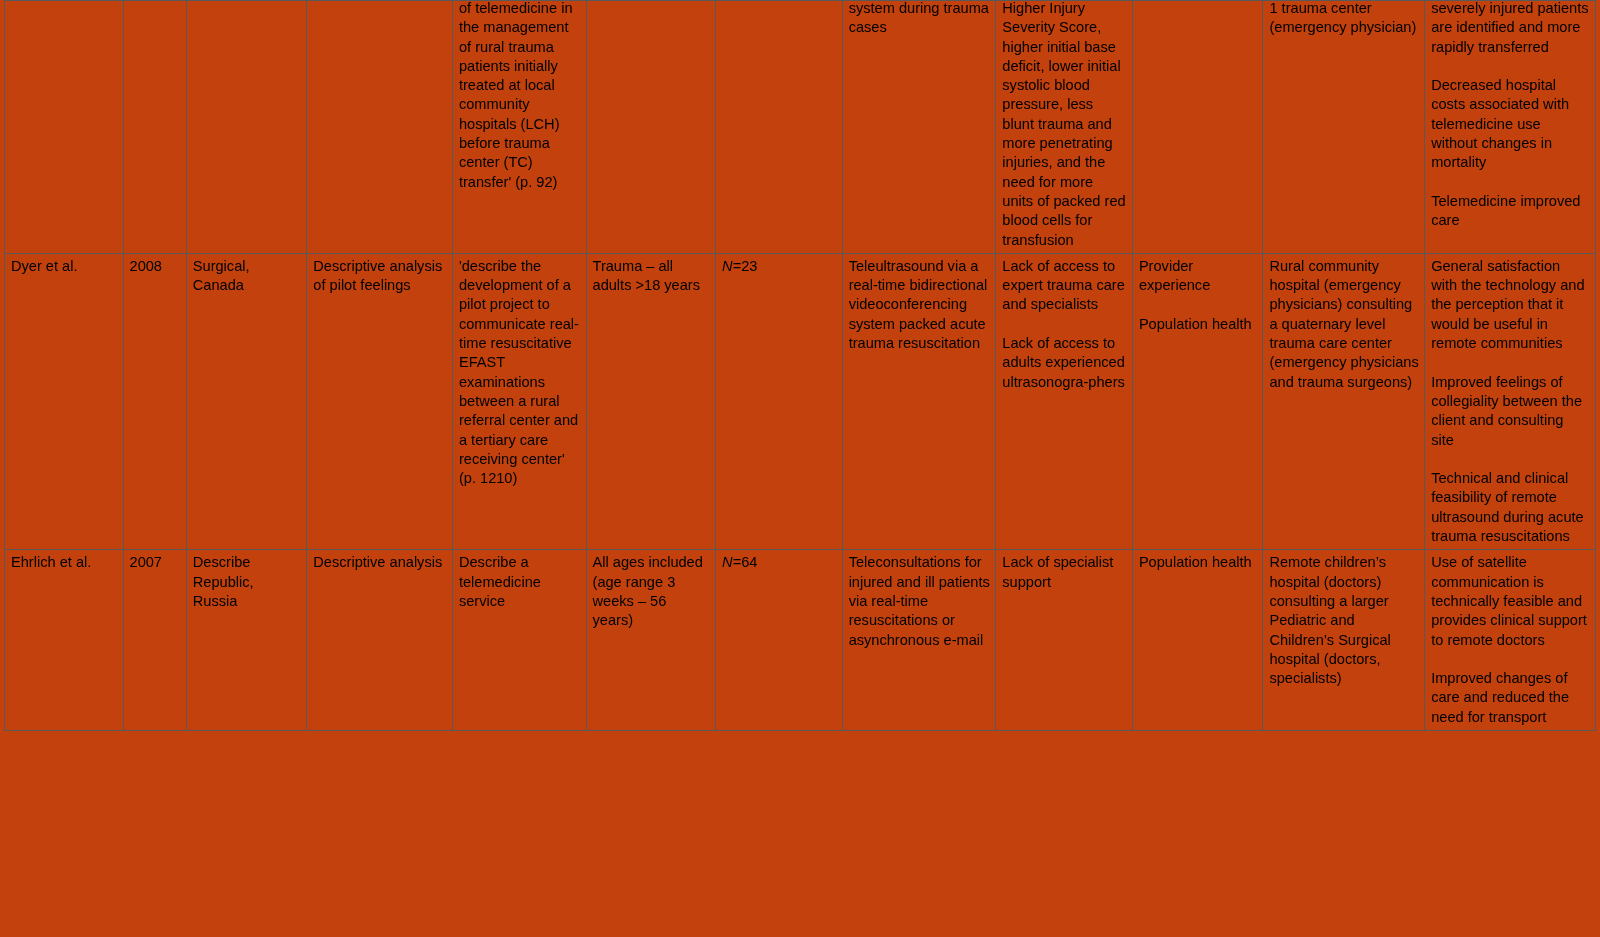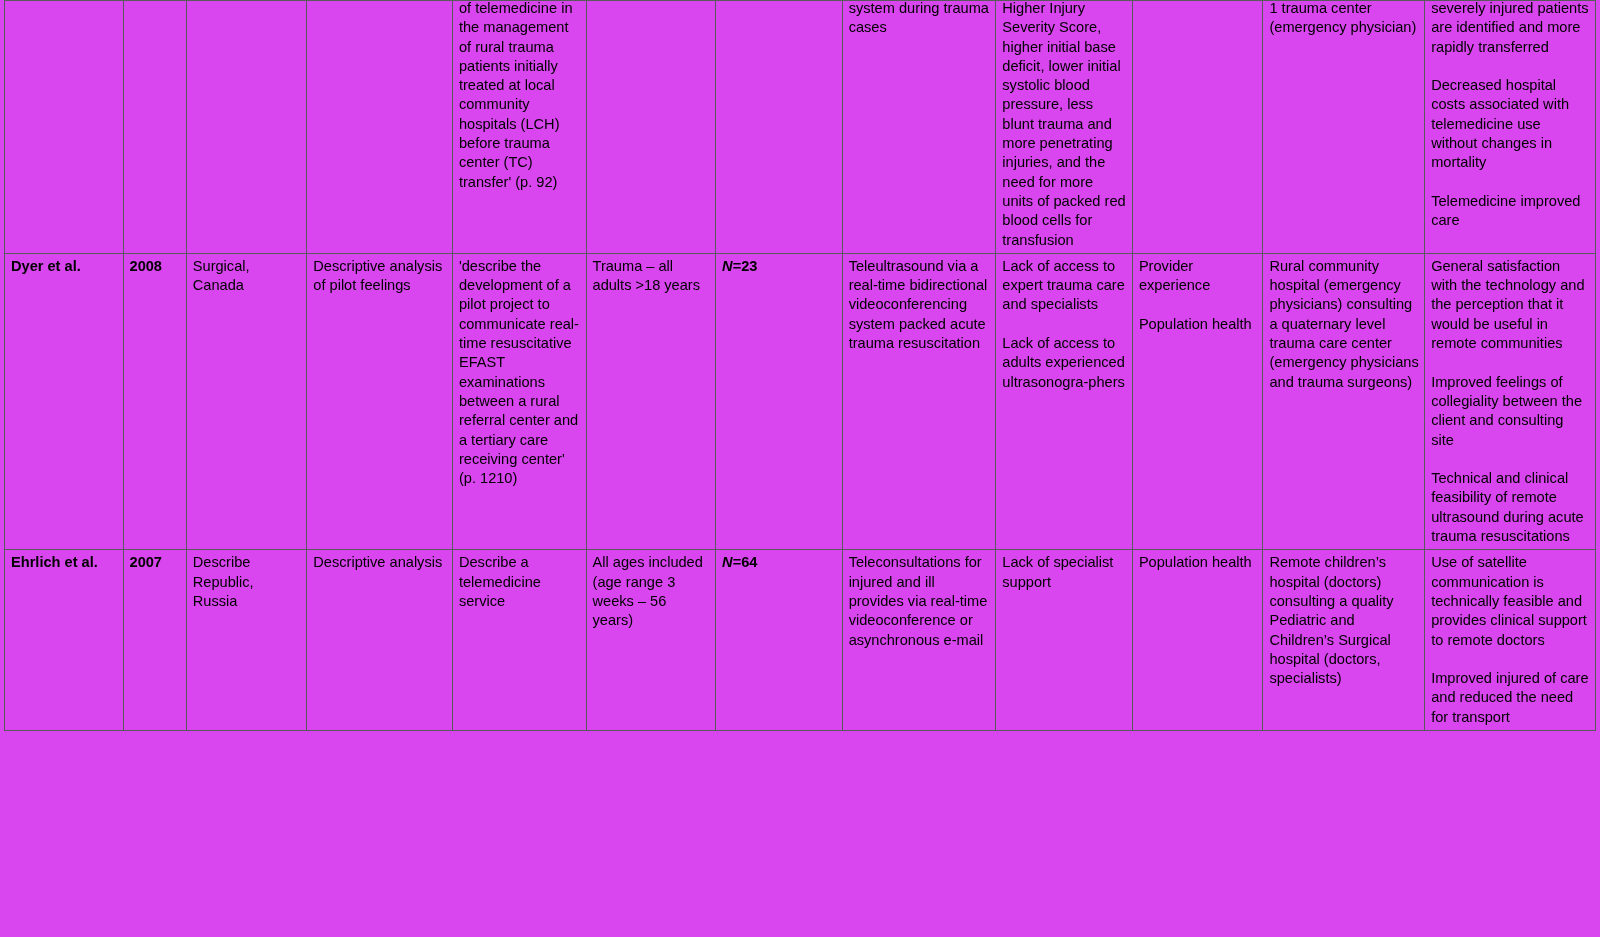--- a/index.html
+++ b/index.html
@@ -10,21 +10,21 @@
   }
   body {
     font-family: "Liberation Sans", sans-serif;
     color: #000000;
   }
   .page {
     position: relative;
     width: 1600px;
     height: 937px;
     overflow: hidden;
-    background: #d946ef;
+    background: #c2410c;
   }
   table.evidence-table {
     border-collapse: collapse;
     table-layout: fixed;
     width: 1592px;
     margin-left: 4px;
     margin-top: 0px;
   }
   table.evidence-table td {
     border: 1px solid #58595b;
@@ -54,21 +54,21 @@
 
   
   tr.row-continuation td { padding-top: 0; }
   tr.row-continuation td .para:first-child { margin-top: -2px; }
 
   .para { margin: 0 0 19.3px 0; }
   .para:last-child { margin-bottom: 0; }
   .para.tight { margin-bottom: 0; }
   em.n-italic { font-style: italic; }
 
-  .cell-block { display: block; font-weight: bold; }
+  .cell-block { display: block; }
 </style>
 </head>
 <body>
 
 <div class="page">
   <table class="evidence-table">
     <colgroup>
       <col class="c-author">
         <col class="c-year">
         <col class="c-location">
@@ -223,41 +223,41 @@
         <td>
             <div class="paras">
               <div class="para tight">All ages included (age range 3 weeks – 56 years)</div>
             </div>
           </td>
         <td>
             <span class="cell-block"><em class="n-italic">N</em>=64</span>
           </td>
         <td>
             <div class="paras">
-              <div class="para tight">Teleconsultations for injured and ill provides via real-time videoconference or asynchronous e-mail</div>
+              <div class="para tight">Teleconsultations for injured and ill patients via real-time resuscitations or asynchronous e-mail</div>
             </div>
           </td>
         <td>
             <div class="paras">
               <div class="para tight">Lack of specialist support</div>
             </div>
           </td>
         <td>
             <div class="paras">
               <div class="para tight">Population health</div>
             </div>
           </td>
         <td>
             <div class="paras">
-              <div class="para tight">Remote children’s hospital (doctors) consulting a quality Pediatric and Children’s Surgical hospital (doctors, specialists)</div>
+              <div class="para tight">Remote children’s hospital (doctors) consulting a larger Pediatric and Children’s Surgical hospital (doctors, specialists)</div>
             </div>
           </td>
         <td>
             <div class="paras">
               <div class="para">Use of satellite communication is technically feasible and provides clinical support to remote doctors</div>
-              <div class="para tight">Improved injured of care and reduced the need for transport</div>
+              <div class="para tight">Improved changes of care and reduced the need for transport</div>
             </div>
           </td>
       </tr>
 
     </tbody>
   </table>
 </div>
 
 </body></html>

